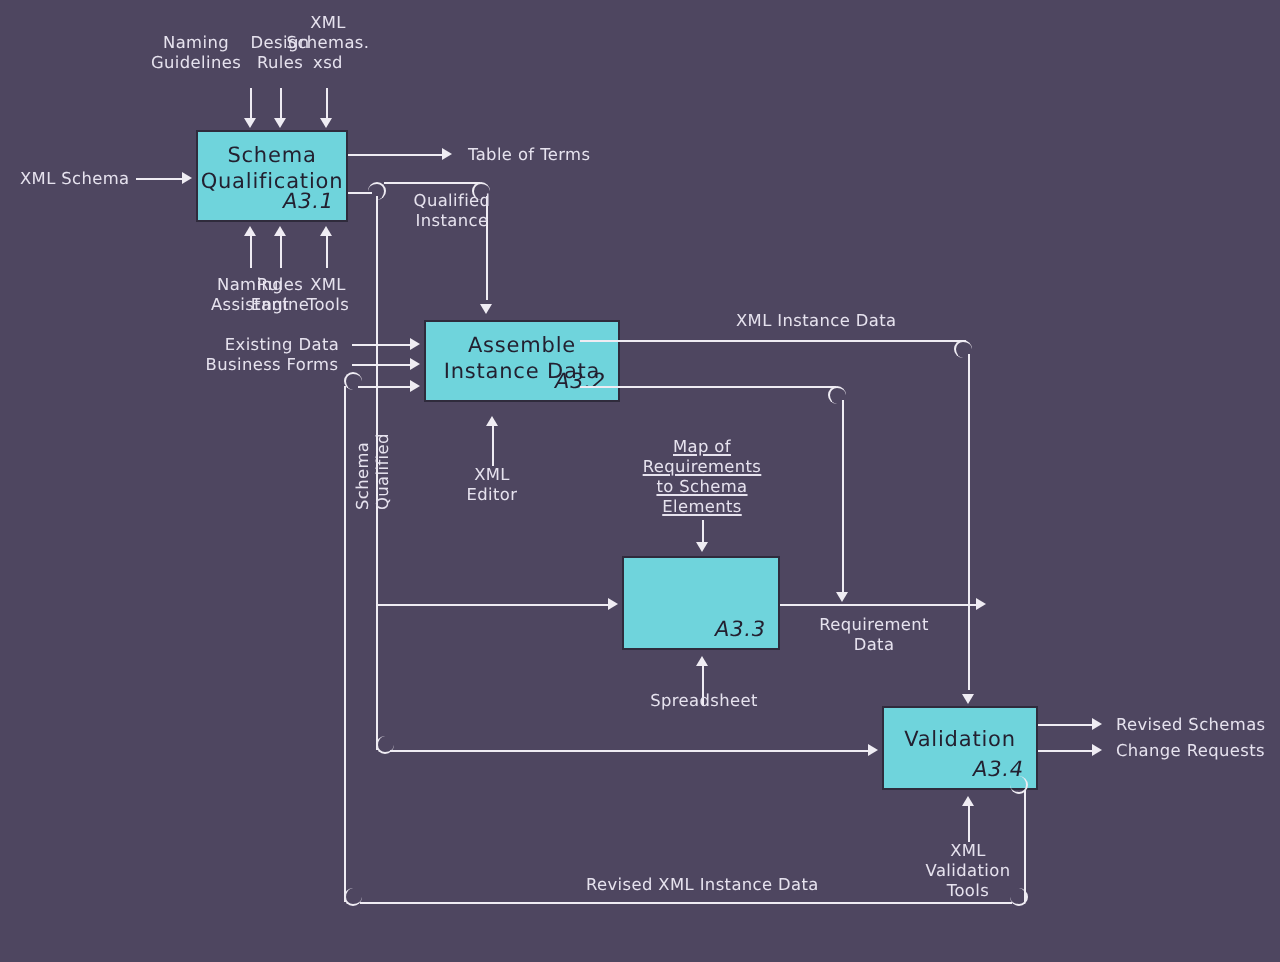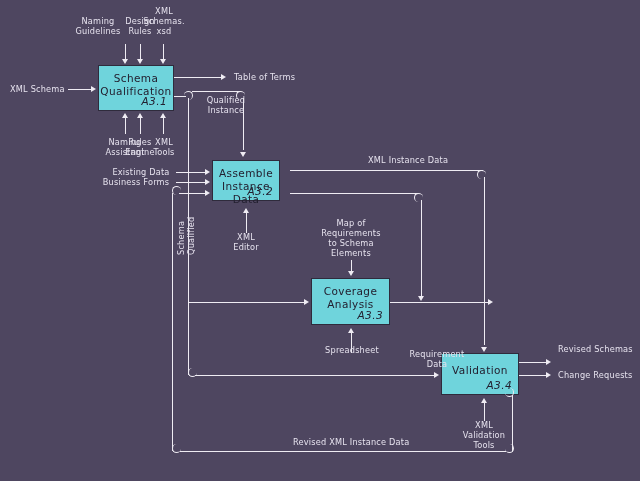--- a/index.html
+++ b/index.html
@@ -69,27 +69,26 @@
 </head>
 <body>
 
 <div id="canvas">
 
   <div class="box" style="left:98px;top:65px;width:76px;height:46px;">
     <div class="title"><span>Schema</span><br><span>Qualification</span></div>
     <div class="code">A3.1</div>
   </div>
 
-  <div class="box" style="left:212px;top:160px;width:68px;height:41px;">
+  <div class="box" style="left:212px;top:160px;width:98px;height:41px;">
     <div class="title"><span>Assemble</span><br><span>Instance Data</span></div>
     <div class="code">A3.2</div>
   </div>
 
   <div class="box" style="left:311px;top:278px;width:79px;height:47px;">
-    <div class="title"><span>Coverage</span><br><span>Analysis</span></div>
     <div class="code">A3.3</div>
   </div>
 
   <div class="box" style="left:441px;top:353px;width:78px;height:42px;">
     <div class="title" style="top:10px"><span>Validation</span></div>
     <div class="code">A3.4</div>
   </div>
 
   <div class="lbl c" style="left:70px;top:16px;width:56px;"><span>Naming</span><br><span>Guidelines</span></div>
   <div class="v" style="left:125px;top:44px;height:16px;"></div>
@@ -160,43 +159,43 @@
   <div class="elbow e-tl" style="left:477px;top:170px;width:8px;height:8px;"></div>
   <div class="v" style="left:484px;top:177px;height:168px;"></div>
   <div class="av down" style="left:481px;top:347px;"></div>
   <div class="lbl" style="left:368px;top:155px;">XML Instance Data</div>
 
   <div class="h" style="left:290px;top:193px;width:128px;"></div>
   <div class="elbow e-tl" style="left:414px;top:193px;width:8px;height:8px;"></div>
   <div class="v" style="left:421px;top:200px;height:97px;"></div>
   <div class="av down" style="left:418px;top:296px;"></div>
 
-  <div class="lbl c" style="left:320px;top:218px;width:62px;"><span>Map of</span><br><span>Requirements</span><br><span>to Schema</span><br><span>Elements</span></div>
+  <div class="lbl c" style="left:320px;top:218px;width:62px;text-decoration:underline;"><span>Map of</span><br><span>Requirements</span><br><span>to Schema</span><br><span>Elements</span></div>
   <div class="v" style="left:351px;top:260px;height:12px;"></div>
   <div class="av down" style="left:348px;top:271px;"></div>
 
   <div class="h" style="left:188px;top:302px;width:116px;"></div>
   <div class="ah right" style="left:304px;top:299px;"></div>
 
   <div class="h" style="left:390px;top:302px;width:100px;"></div>
   <div class="ah right" style="left:488px;top:299px;"></div>
-  <div class="lbl c" style="left:402px;top:307px;width:70px;margin-top:42px;"><span>Requirement</span><br><span>Data</span></div>
+  <div class="lbl c" style="left:402px;top:307px;width:70px;"><span>Requirement</span><br><span>Data</span></div>
 
   <div class="v" style="left:351px;top:333px;height:20px;"></div>
   <div class="av up" style="left:348px;top:328px;"></div>
   <div class="lbl c" style="left:320px;top:345px;width:64px;">Spreadsheet</div>
 
   <div class="elbow e-bl" style="left:188px;top:368px;width:8px;height:8px;"></div>
   <div class="v" style="left:188px;top:300px;height:70px;"></div>
   <div class="h" style="left:195px;top:375px;width:240px;"></div>
   <div class="ah right" style="left:434px;top:372px;"></div>
 
   <div class="h" style="left:519px;top:362px;width:28px;"></div>
   <div class="ah right" style="left:546px;top:359px;"></div>
-  <div class="lbl" style="left:558px;top:344px;">Revised Schemas</div>
+  <div class="lbl" style="left:558px;top:357px;">Revised Schemas</div>
 
   <div class="h" style="left:519px;top:375px;width:28px;"></div>
   <div class="ah right" style="left:546px;top:372px;"></div>
   <div class="lbl" style="left:558px;top:370px;">Change Requests</div>
 
   <div class="v" style="left:484px;top:403px;height:18px;"></div>
   <div class="av up" style="left:481px;top:398px;"></div>
   <div class="lbl c" style="left:456px;top:420px;width:56px;"><span>XML</span><br><span>Validation</span><br><span>Tools</span></div>
 
   <div class="elbow e-br" style="left:505px;top:388px;width:8px;height:8px;"></div>

